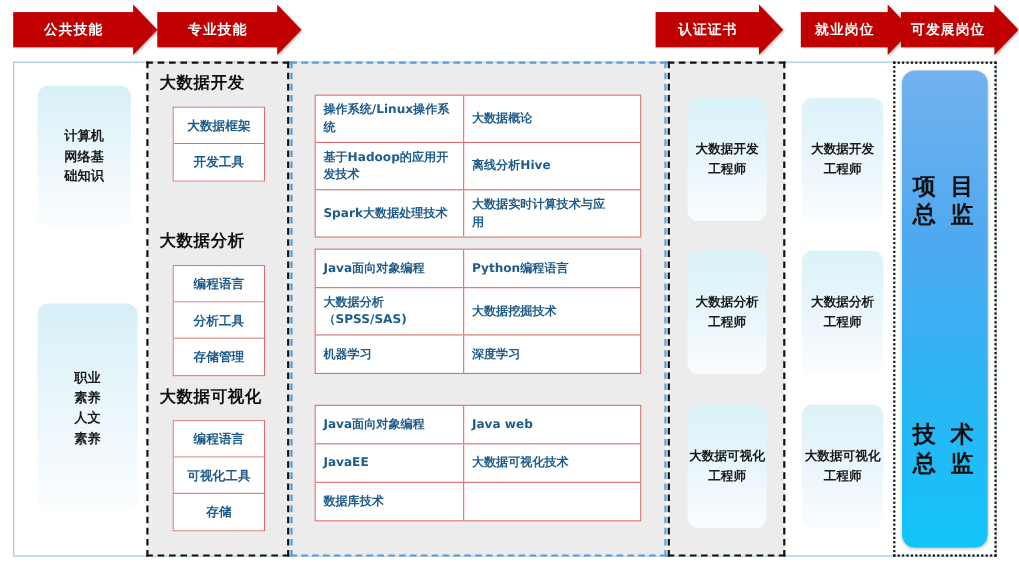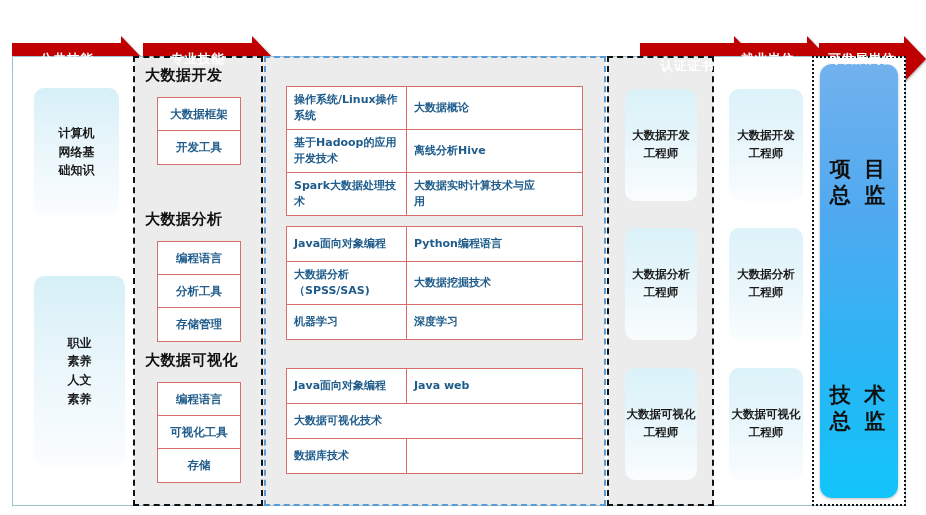--- a/index.html
+++ b/index.html
@@ -3,21 +3,21 @@
 <meta charset="utf-8">
 <style>
   html,body{margin:0;padding:0;background:#ffffff;}
   body{
     font-family:"DejaVu Sans","Liberation Sans",sans-serif;
     width:926px;height:515px;overflow:hidden;position:relative;
   }
   #root{position:relative;width:926px;height:515px;}
 
   
-  .arrow-band{position:absolute;left:0;top:0;width:926px;height:50px;margin-top:32px;}
+  .arrow-band{position:absolute;left:0;top:0;width:926px;height:50px;}
   .arrow{
     position:absolute;top:11px;height:32px;
     display:flex;align-items:center;justify-content:center;
     color:#ffffff;font-weight:bold;font-size:12.5px;letter-spacing:1px;
     background:#C00000;
     box-shadow:1px 1px 2px rgba(0,0,0,.35);
   }
   .arrow .head{
     position:absolute;right:-21px;top:-7px;
     width:0;height:0;
@@ -107,38 +107,38 @@
     position:absolute;left:286px;width:297px;
     border:1px solid #D96E6E;box-sizing:border-box;background:#ffffff;
   }
   .sk-row{display:flex;border-bottom:1px solid #D96E6E;}
   .sk-row:last-child{border-bottom:none;}
   .sk-cell{
     box-sizing:border-box;padding:5px 7px;
     color:#1F5C8B;font-weight:bold;font-size:11px;line-height:1.45;
     display:flex;align-items:center;min-height:34px;
   }
-  .sk-cell.c1{width:120px;border-right:1px solid #D96E6E;}
+  .sk-cell.c1{width:135px;border-right:1px solid #D96E6E;}
   .sk-cell.c2{width:145px;}
 </style>
 </head>
 <body>
 
 <div id="root">
 
   <div class="arrow-band">
     <div class="arrow" style="left:12px;width:110px;">
       <span class="head"></span>
       <span class="lbl">公共技能</span>
     </div>
     <div class="arrow" style="left:143px;width:110px;font-family:Liberation Serif, serif;">
       <span class="head"></span>
       <span class="lbl">专业技能</span>
     </div>
-    <div class="arrow" style="left:640px;width:95px;align-items:flex-end;">
+    <div class="arrow" style="left:596px;width:95px;">
       <span class="head"></span>
       <span class="lbl">认证证书</span>
     </div>
     <div class="arrow" style="left:728px;width:80px;">
       <span class="head"></span>
       <span class="lbl">就业岗位</span>
     </div>
     <div class="arrow" style="left:819px;width:86px;">
       <span class="head"></span>
       <span class="lbl">可发展岗位</span>
@@ -148,21 +148,21 @@
   <div class="panel"></div>
 
   <div class="gray-mid"></div>
   <div class="gray-cert"></div>
 
   <div class="dash dash-black col-pro"></div>
   <div class="dash dash-blue  col-main"></div>
   <div class="dash dash-black col-cert"></div>
   <div class="dash dash-dot-black col-dev"></div>
 
-  <div class="card" style="left:34px;top:88px;width:85px;height:128px;">
+  <div class="card" style="left:34px;top:78px;width:85px;height:128px;">
     <div>
       <div>计算机</div>
       <div>网络基</div>
       <div>础知识</div>
     </div>
   </div>
   <div class="card" style="left:34px;top:276px;width:91px;height:190px;">
     <div>
       <div>职业</div>
       <div>素养</div>
@@ -221,20 +221,21 @@
       <div class="sk-cell c2">深度学习</div>
     </div>
   </div>
 
   <div class="sk-table" style="top:368px;">
     <div class="sk-row">
       <div class="sk-cell c1">Java面向对象编程</div>
       <div class="sk-cell c2">Java web</div>
     </div>
     <div class="sk-row">
+      <div class="sk-cell c1">JavaEE</div>
       <div class="sk-cell c2">大数据可视化技术</div>
     </div>
     <div class="sk-row">
       <div class="sk-cell c1">数据库技术</div>
       <div class="sk-cell c2"></div>
     </div>
   </div>
 
   <div class="card cert" style="left:625px;top:89px;width:72px;height:112px;">
     <div>

